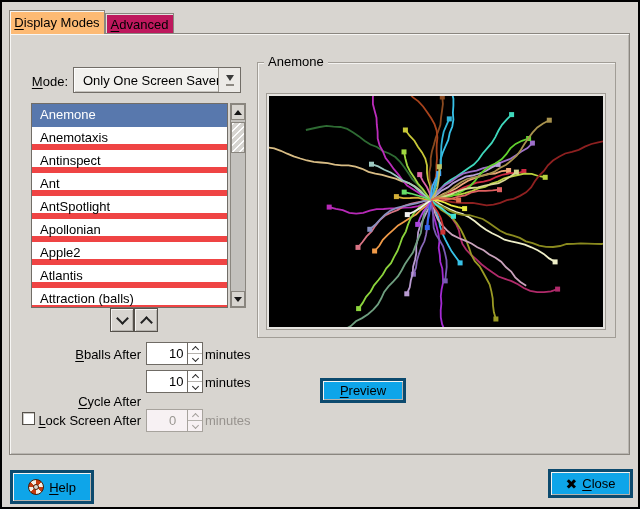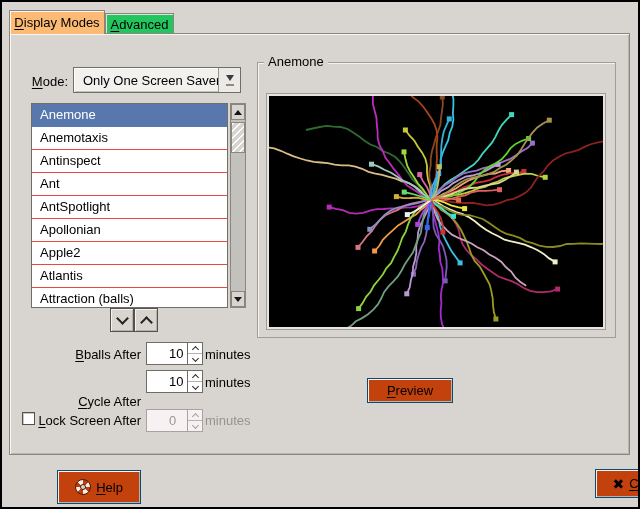--- a/index.html
+++ b/index.html
@@ -6,41 +6,41 @@
   body{font-family:"Liberation Sans","DejaVu Sans",sans-serif;background:#555;}
   .window{position:relative;width:640px;height:509px;background:#d8d5d0;overflow:hidden;
           font-size:13px;color:#000;}
   .winborder{position:absolute;inset:0;border:2px solid #000;pointer-events:none;z-index:50;}
   .u{text-decoration:underline;text-underline-offset:2px;}
 
   
   .tab{position:absolute;display:flex;align-items:center;justify-content:center;box-sizing:border-box;cursor:default;}
   .tab.active{left:9px;top:10px;width:96px;height:24px;background:#fdba74;z-index:3;
     border:1px solid #8a867f;border-bottom:none;box-shadow:inset 1px 1px 0 #f7f6f4;}
-  .tab.inactive{left:105px;top:13px;width:69px;height:21px;background:#22c55e;z-index:1;
+  .tab.inactive{left:105px;top:13px;width:69px;height:21px;background:#be185d;z-index:1;
     border:1px solid #8a867f;border-bottom:none;box-shadow:inset 1px 1px 0 #e2e0dc;}
   .notebook{position:absolute;left:9px;top:33px;width:621px;height:422px;box-sizing:border-box;
     background:#d8d5d0;border:1px solid #8a867f;box-shadow:inset 1px 1px 0 #f7f6f4, inset -1px -1px 0 #b9b6b1;z-index:2;}
 
   
   .label{position:absolute;white-space:nowrap;z-index:4;}
   .right{text-align:right;}
   .combo{position:absolute;left:73px;top:67px;width:168px;height:26px;box-sizing:border-box;z-index:4;
     background:#f2f1ee;border:1px solid #716d67;box-shadow:inset 1px 1px 0 #fdfdfc, inset -1px -1px 0 #c6c3be;
     display:flex;align-items:center;cursor:default;}
   .combo-value{flex:1;padding-left:9px;white-space:nowrap;overflow:hidden;}
   .combo-arrow{width:21px;align-self:stretch;border-left:1px solid #9a968f;display:flex;flex-direction:column;
     align-items:center;justify-content:center;background:#eceae7;}
   .tri-down-b{width:0;height:0;border-left:4px solid transparent;border-right:4px solid transparent;border-top:6px solid #3c3c3c;}
   .combo-dash{width:8px;height:2px;background:#8d8983;margin-top:3px;}
 
   
   .listbox{position:absolute;left:31px;top:103px;width:197px;height:205px;box-sizing:border-box;z-index:4;
     background:#fff;border:1px solid #716d67;overflow:hidden;}
-  .list-row{height:23px;line-height:22px;padding-left:8px;border-bottom:1px solid #ef4444;box-sizing:border-box;
+  .list-row{height:23px;line-height:22px;padding-left:8px;border-bottom:6px solid #ef4444;box-sizing:border-box;
     white-space:nowrap;cursor:default;}
   .list-row.selected{background:#5878ad;color:#fff;border-bottom:1px solid #5878ad;}
 
   
   .sbar{position:absolute;left:230px;top:103px;width:16px;height:205px;box-sizing:border-box;z-index:4;
     background:#c3c1bd;border:1px solid #8a867f;}
   .sbtn{position:absolute;left:0;width:14px;height:16px;background:#d8d5d0;display:flex;align-items:center;justify-content:center;
     border:1px solid #8a867f;box-sizing:border-box;}
   .sbtn.up{top:0;} .sbtn.down{bottom:0;}
   .tri-up{width:0;height:0;border-left:4px solid transparent;border-right:4px solid transparent;border-bottom:5px solid #161616;}
@@ -78,23 +78,23 @@
 
   
   .groupbox{position:absolute;left:257px;top:62px;width:359px;height:276px;box-sizing:border-box;z-index:4;
     border:1px solid #a19d96;box-shadow:inset 1px 1px 0 #f4f3f1;}
   .legend{position:absolute;left:6px;top:-9px;background:#d8d5d0;padding:0 4px;white-space:nowrap;}
   .screen{position:absolute;left:9px;top:31px;width:338px;height:235px;box-sizing:border-box;background:#000;
     border:2px solid #e6e4e0;box-shadow:0 0 0 1px #a19d96;}
   .screen svg{display:block;}
 
   
-  .btn{position:absolute;box-sizing:border-box;background:#c2410c;border:1px solid #0c4a6e;z-index:4;
+  .btn{position:absolute;box-sizing:border-box;background:#0ea5e9;border:3px solid #0c4a6e;z-index:4;
     box-shadow:inset 1px 1px 0 #f5f4f2, inset -1px -1px 0 #b5b2ad;
-    display:flex;align-items:center;justify-content:center;gap:5px;cursor:default;white-space:nowrap;margin-left:47px;}
+    display:flex;align-items:center;justify-content:center;gap:5px;cursor:default;white-space:nowrap;}
   .btn-preview{left:320px;top:378px;width:86px;height:25px;}
   .btn-settings{left:470px;top:378px;width:73px;height:25px;}
   .btn-help{left:10px;top:470px;width:84px;height:34px;}
   .btn-close{left:548px;top:469px;width:85px;height:29px;}
   .close-x{font-weight:bold;font-size:14px;line-height:1;}
 
   
   .lifebuoy{position:relative;width:16px;height:16px;border-radius:50%;box-sizing:border-box;border:1px solid #4a1d05;
     background:conic-gradient(#c43b10 0 45deg,#f3efe6 45deg 90deg,#c43b10 90deg 135deg,#f3efe6 135deg 180deg,
                               #c43b10 180deg 225deg,#f3efe6 225deg 270deg,#c43b10 270deg 315deg,#f3efe6 315deg 360deg);}

